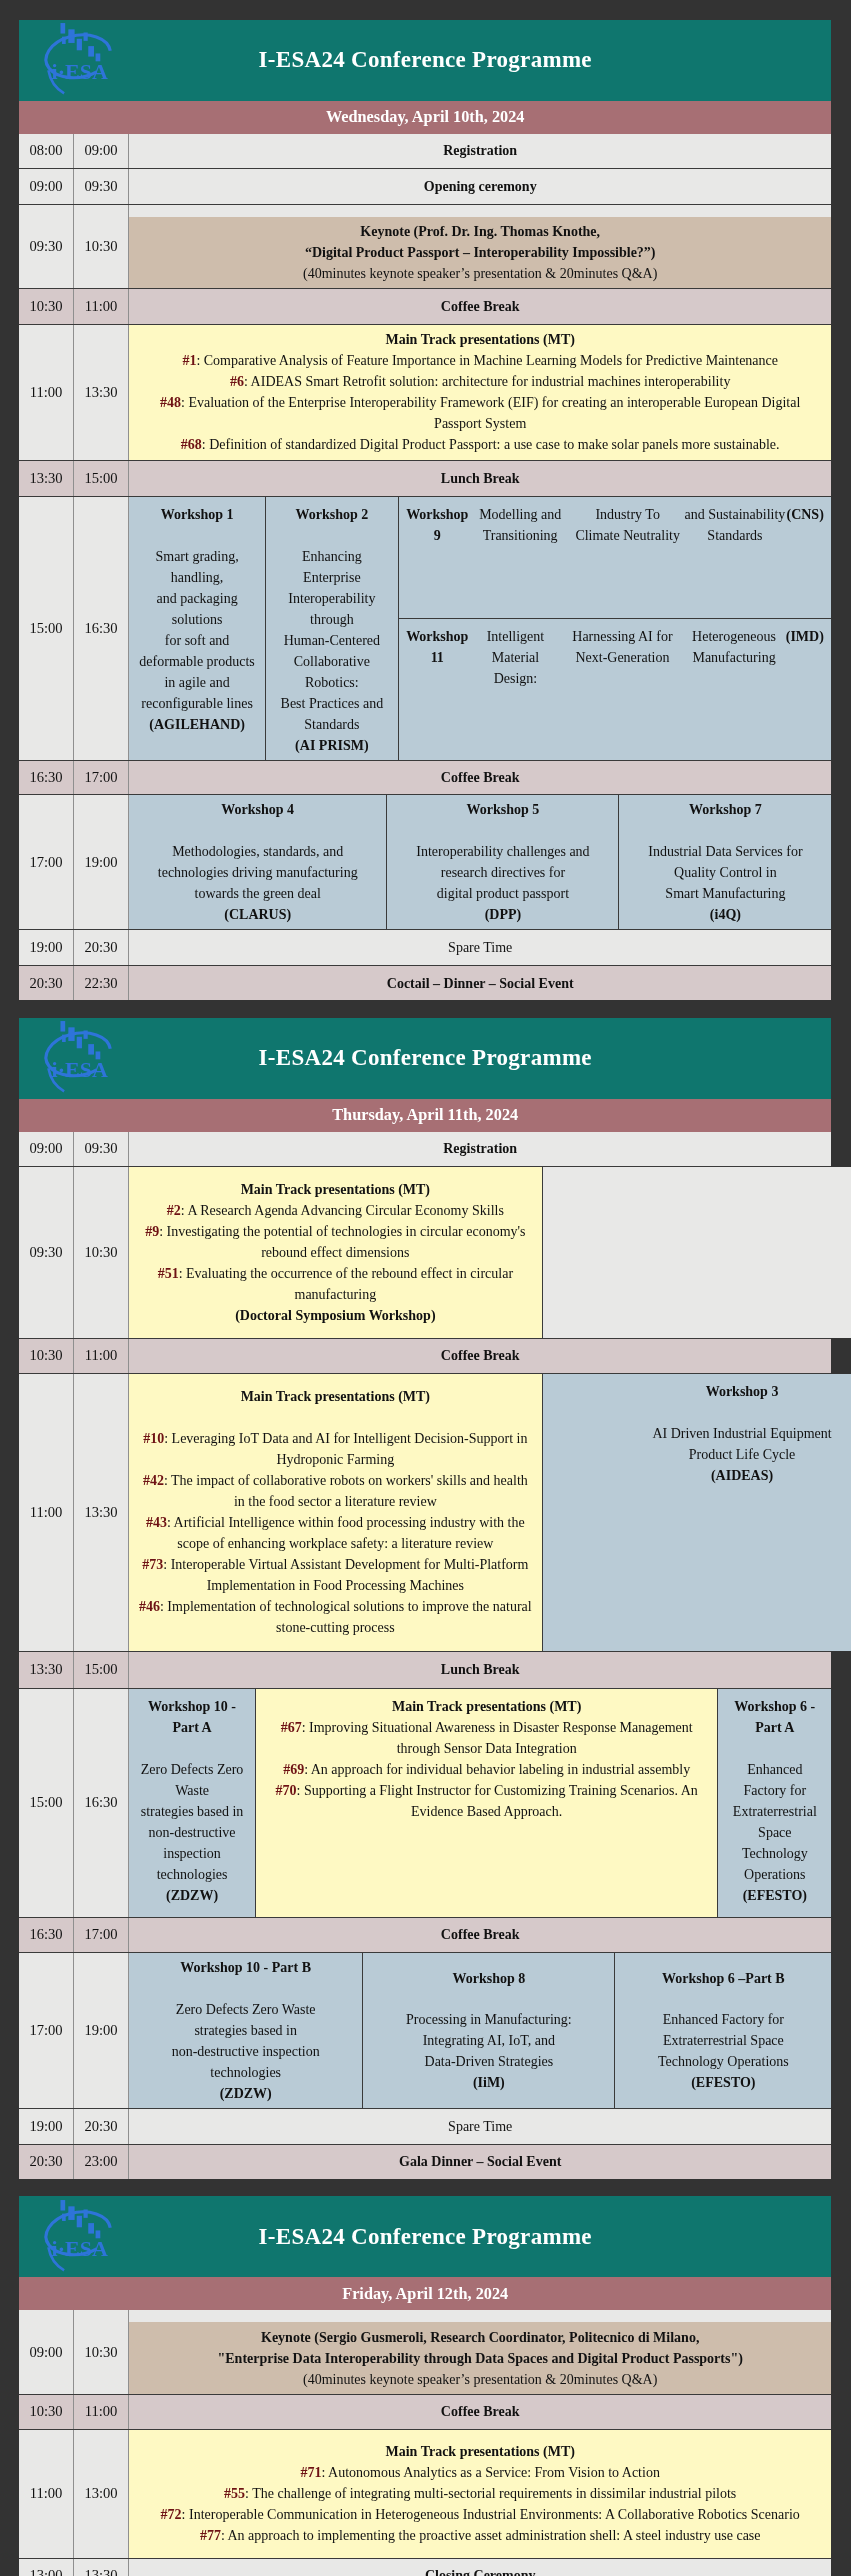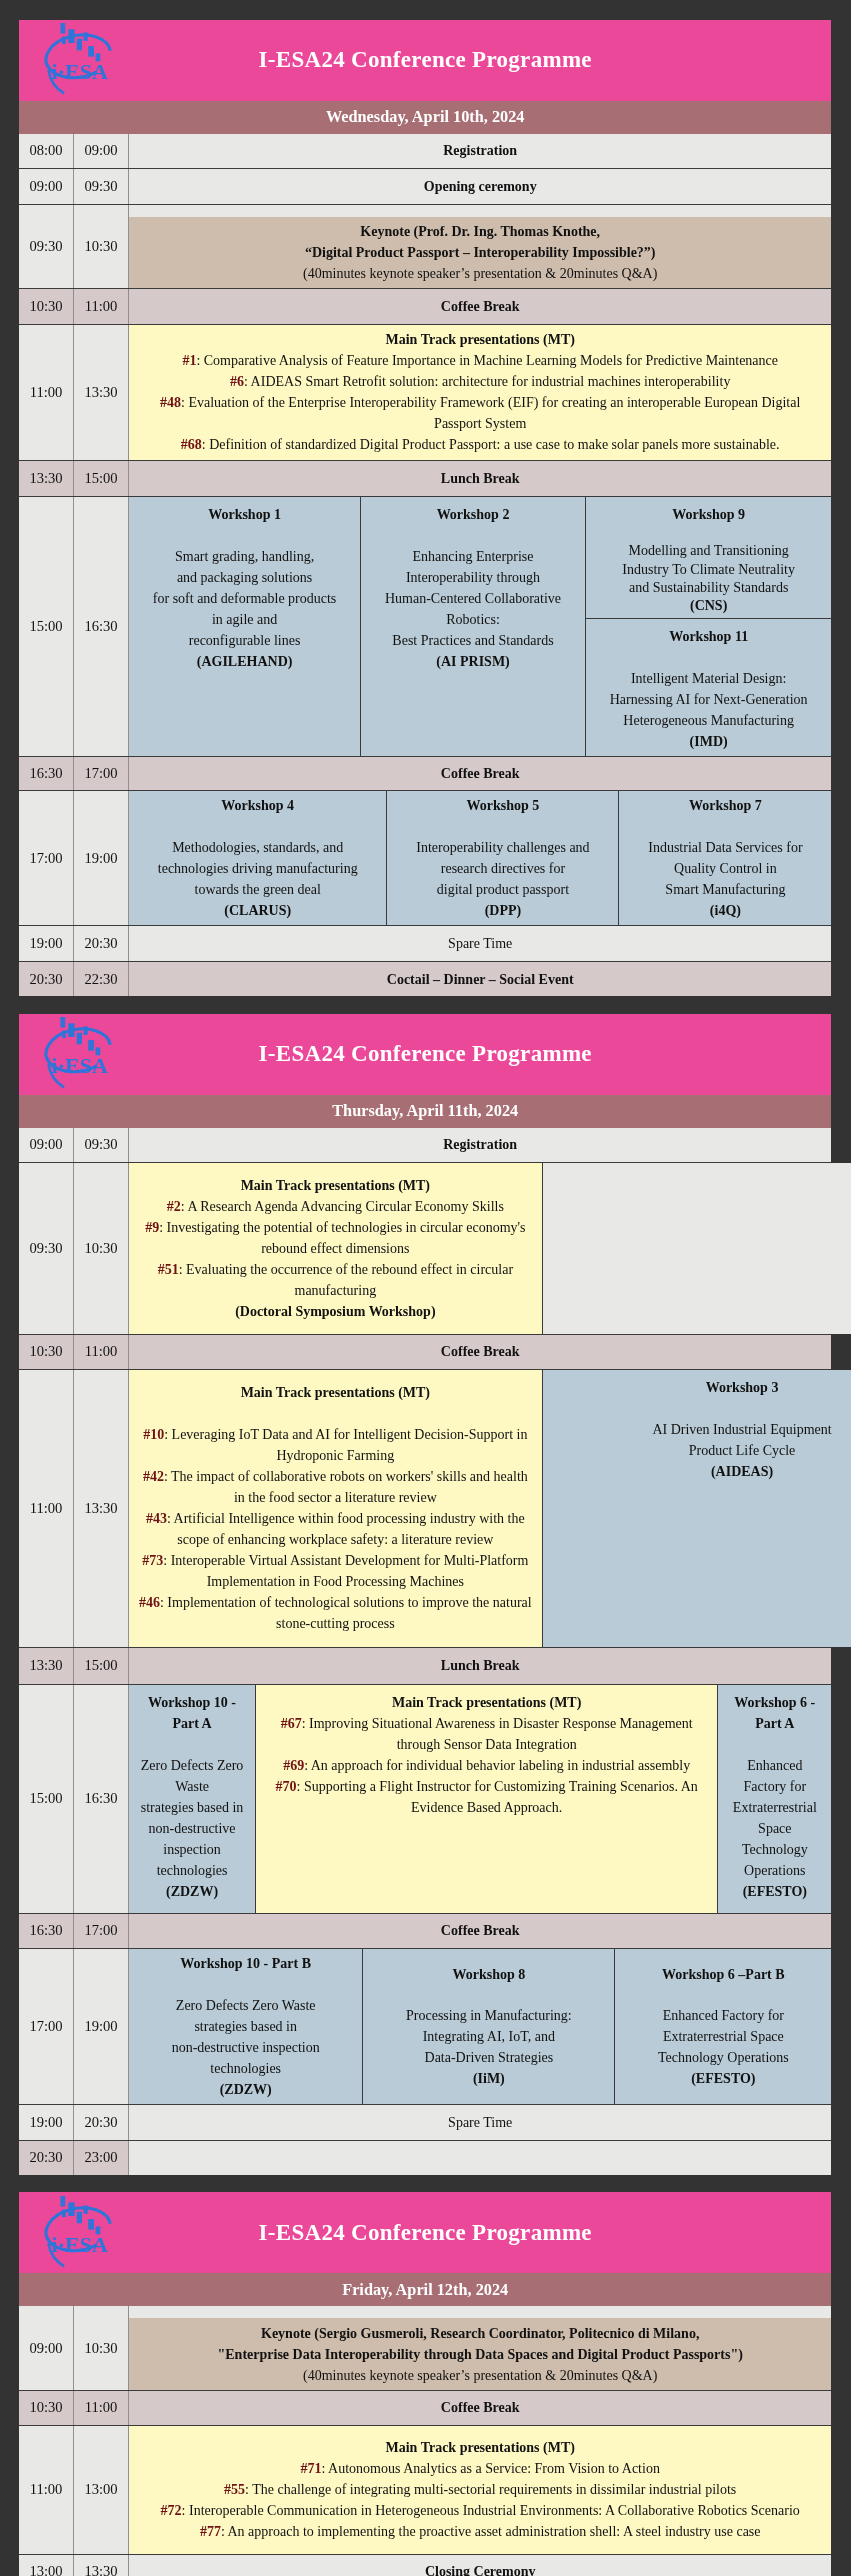--- a/index.html
+++ b/index.html
@@ -1,36 +1,36 @@
 <!DOCTYPE html>
 <html style="font-size:8.7px"><head>
 <meta charset="utf-8">
 <style>
   html,body{margin:0;padding:0;background:#333333;width:852px;height:2576px;overflow:hidden;}
   body{font-family:"Liberation Serif","DejaVu Serif",serif;color:#111;}
   #days{padding-top:19.5px;}
   .day{margin:0 20.6px 0 19px;}
   .day + .day{margin-top:17.4px;}
-  .day-header{position:relative;background:#ec4899;height:81px;}
+  .day-header{position:relative;background:#0f766e;height:81px;}
   .day-title{position:absolute;left:0;right:0;top:0;bottom:0;display:flex;align-items:center;justify-content:center;
              color:#fff;font-weight:bold;font-size:23px;letter-spacing:0.3px;}
   .logo{position:absolute;left:11px;top:2.2px;}
   .date-bar{background:#a76f74;color:#ffffff;font-weight:bold;font-size:16.3px;height:33px;
             display:flex;align-items:center;justify-content:center;}
   .rows{background:#e8e8e7;}
   .row{display:flex;align-items:stretch;border-top:1.1px solid #3a3a3a;}
   .row:first-child{border-top:none;}
   .time{flex:0 0 54px;display:flex;align-items:center;justify-content:center;
         font-size:14.6px;border-right:1.1px solid #8f8f8f;}
   .cell{flex:1 1 auto;display:flex;flex-direction:column;justify-content:center;text-align:center;
         padding:4.3px 7.6px;font-size:14px;line-height:1.5;}
   .cell.top{justify-content:flex-start;padding-top:7.6px;}
   .cell + .cell{border-left:1.1px solid #3a3a3a;}
   .cell.stack{padding:0;justify-content:flex-start;}
-  .sub{display:flex;flex-direction:column;justify-content:flex-start;text-align:center;
+  .sub{display:flex;flex-direction:row;justify-content:flex-start;text-align:center;
        padding:7.6px 7.6px 4.3px;font-size:14px;line-height:1.5;}
   .sub + .sub{border-top:1.1px solid #3a3a3a;flex:1 1 auto;}
   .bg-gray{background:#e8e8e7;}
   .bg-tan{background:#cebdac;margin-top:12px;}
   .bg-pink{background:#d6c9ca;}
   .bg-green{background:#fef9c3;}
   .bg-blue{background:#b9cbd6;}
   .line{min-height:1.2em;}
   .line.sp{height:20.6px;}
   .r-b{font-weight:bold;}
@@ -341,20 +341,23 @@
         <div class="row" style="min-height: 35px;">
           <div class="time bg-gray">19:00</div>
           <div class="time bg-gray">20:30</div>
           <div class="cell bg-gray">
             <div class="line"><span class="r-n">Spare Time</span></div>
           </div>
         </div>
         <div class="row" style="min-height: 34px;">
           <div class="time bg-pink">20:30</div>
           <div class="time bg-pink">23:00</div>
+          <div class="cell bg-pink">
+            <div class="line"><span class="r-b">Gala Dinner – Social Event</span></div>
+          </div>
         </div>
       </div>
     </div>
     <div class="day">
       <div class="day-header">
   <svg class="logo" viewBox="0 0 175 145" width="95" height="76" aria-hidden="true">
     <g fill="#2e74d9">
       <rect x="55" y="2" width="9" height="20"></rect>
       <rect x="70" y="14" width="12" height="26"></rect>
       <rect x="86" y="32" width="10" height="22"></rect>

